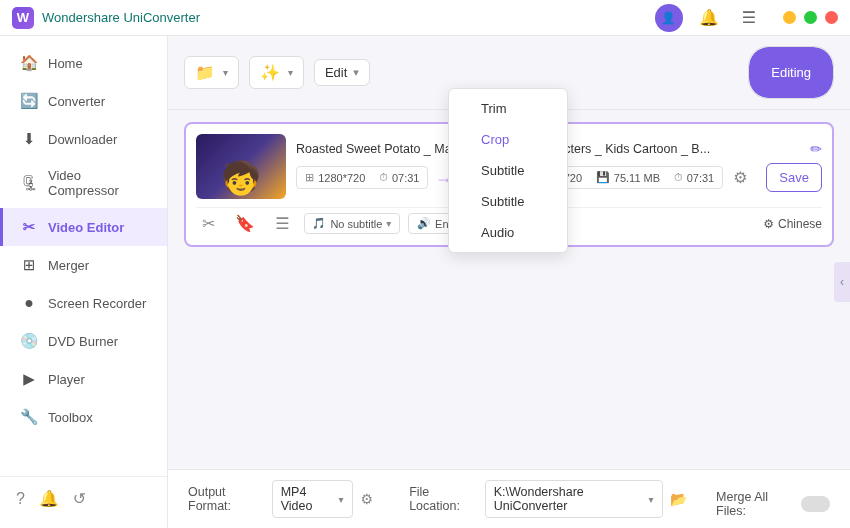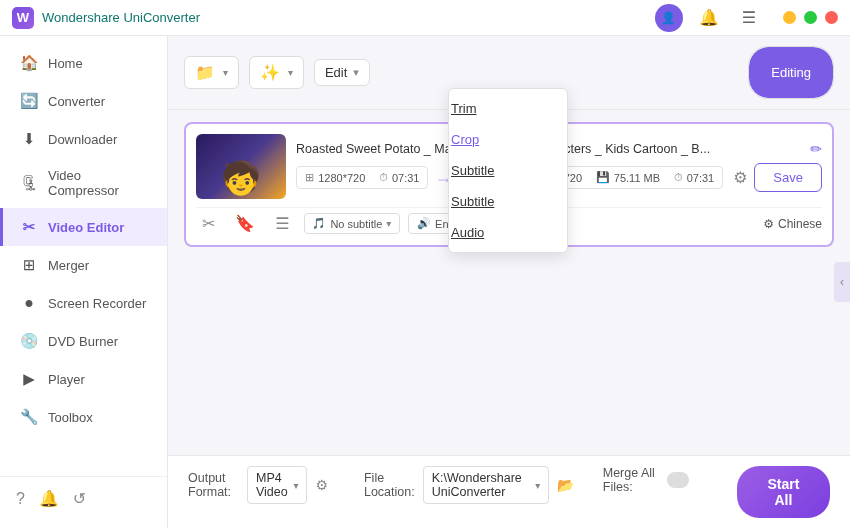--- a/index.html
+++ b/index.html
@@ -300,21 +300,21 @@
       font-size: 11px;
       color: #555;
     }
     .meta-icon { color: #888; font-size: 11px; }
     .arrow-icon { font-size: 18px; color: #c4a8f5; }
     .save-btn {
       background: #fff;
       border: 1.5px solid #7b5de5;
       color: #7b5de5;
       border-radius: 6px;
-      padding: 6px 18px;
+      padding: 6px 12px;
       font-size: 13px;
       cursor: pointer;
       font-weight: 500;
       margin-left: auto;
     }
 
     
     .video-card-bottom {
       display: flex;
       align-items: center;
@@ -384,21 +384,21 @@
       color: #888;
       font-size: 12px;
     }
 
     
     .bottom-bar {
       background: #fff;
       border-top: 1px solid #e8e8e8;
       padding: 10px 20px;
       display: flex;
-      align-items: flex-start;
+      align-items: flex-end;
       gap: 28px;
     }
     .bottom-field {
       display: flex;
       align-items: center;
       gap: 8px;
       font-size: 12.5px;
       color: #555;
     }
     .bottom-select {
@@ -453,25 +453,24 @@
       left: 280px;
       background: #fff;
       border: 1px solid #e0e0e0;
       border-radius: 6px;
       box-shadow: 0 4px 16px rgba(0,0,0,0.12);
       z-index: 100;
       min-width: 120px;
       padding: 4px 0;
     }
     .dropdown-item {
-      padding: 8px 2px;
+      padding: 8px 32px;
       font-size: 13px;
       color: #333;
       cursor: pointer;
-      text-decoration: underline;
     }
     .dropdown-item.active { color: #7b5de5; font-weight: 500; }
   </style>
 </head>
 <body>
 
 <div class="title-bar">
   <div class="title-bar-logo">
     <span style="color:white;font-size:13px;font-weight:bold;">W</span>
   </div>
@@ -656,17 +655,16 @@
         <div class="bottom-select">
           <span>K:\Wondershare UniConverter</span>
           <span style="font-size:10px;color:#888;">▾</span>
         </div>
         <span class="bottom-icon">📂</span>
       </div>
       <div class="merge-toggle">
         <span>Merge All Files:</span>
         <div class="toggle-switch"></div>
       </div>
-      <button class="start-all-btn">Start All</button>
     </div>
 
   </div>
 </div>
 
 </body></html>

